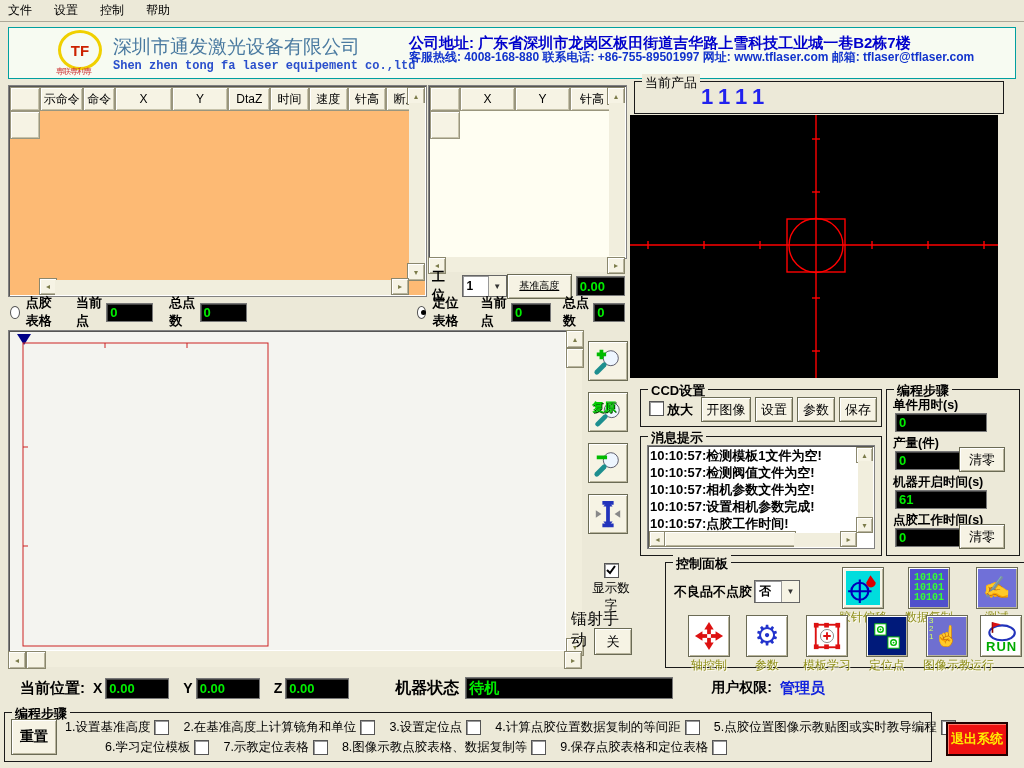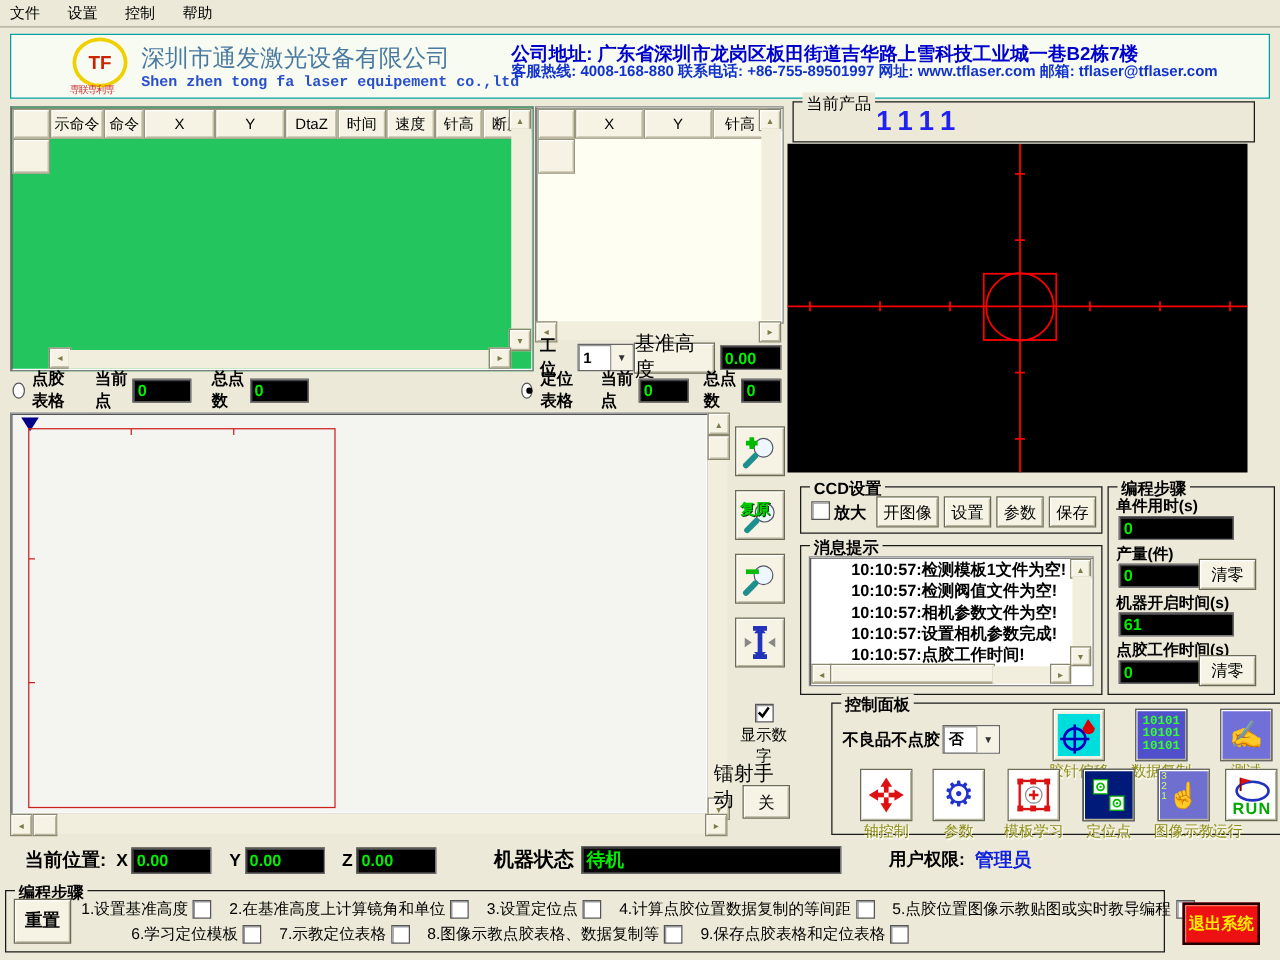--- a/index.html
+++ b/index.html
@@ -59,21 +59,21 @@
       <b style="color:#cc2200;font-size:15px;">TF</b>
     </span>
     <span class="abs" style="left:0;top:36px;color:#cc3333;font-size:8px;letter-spacing:-1px;">専联専利専</span>
   </div>
   <div class="abs" style="left:104px;top:6px;font-size:19px;color:#4a7aa0;">深圳市通发激光设备有限公司</div>
   <div class="abs" style="left:104px;top:31px;font-size:12px;font-weight:bold;color:#2a4fcc;font-family:'Liberation Mono',monospace;">Shen zhen tong fa laser equipement co.,ltd</div>
   <div class="abs" style="left:400px;top:6px;font-size:15px;font-weight:bold;color:#0000cc;">公司地址: 广东省深圳市龙岗区板田街道吉华路上雪科技工业城一巷B2栋7楼</div>
   <div class="abs" style="left:400px;top:21px;font-size:12px;font-weight:bold;color:#1133cc;white-space:nowrap;">客服热线: 4008-168-880   联系电话: +86-755-89501997   网址: www.tflaser.com   邮箱: tflaser@tflaser.com</div>
 </div>
 
-<div class="abs sunk" style="left:8px;top:85px;width:417px;height:210px;background:#22c55e;">
+<div class="abs sunk" style="left:8px;top:85px;width:417px;height:210px;background:#fdba74;">
   <div class="abs" style="left:1px;top:1px;right:1px;height:24px;display:flex;">
     <span class="hcell" style="width:28px;"></span>
     <span class="hcell" style="width:42px;">示命令</span>
     <span class="hcell" style="width:30px;">命令</span>
     <span class="hcell" style="width:55px;">X</span>
     <span class="hcell" style="width:55px;">Y</span>
     <span class="hcell" style="width:40px;">DtaZ</span>
     <span class="hcell" style="width:37px;">时间</span>
     <span class="hcell" style="width:37px;">速度</span>
     <span class="hcell" style="width:37px;">针高</span>
@@ -104,21 +104,21 @@
   <div class="sctrack" style="flex:1;height:15px;"></div>
   <div class="sbtn" style="width:16px;height:15px;">▸</div>
 </div>
 
 <div class="abs" style="left:432px;top:274px;width:193px;height:24px;display:flex;align-items:center;">
   <b style="font-size:13px;">工位</b>
   <span class="combo" style="width:44px;height:20px;margin-left:4px;">
     <span class="val">1</span>
     <span class="drop">▼</span>
   </span>
-  <span class="btn" style="width:64px;height:23px;font-size:16px;">基准高度</span>
+  <span class="btn" style="width:64px;height:23px;font-size:10px;text-decoration:underline;">基准高度</span>
   <span class="blackfield" style="width:42px;height:18px;margin-left:4px;">0.00</span>
 </div>
 
 <div class="grp" style="left:634px;top:81px;width:368px;height:31px;">
   <span class="glabel" style="font-weight:normal;">当前产品</span>
   <span class="abs" style="left:66px;top:2px;color:#2222ee;font-size:22px;font-weight:bold;letter-spacing:6px;">1111</span>
 </div>
 
 <svg class="abs" viewBox="0 0 368 263" style="left:630px;top:115px;width:368px;height:263px;background:#000;">
   <g stroke="#ff0000" stroke-width="1.4" fill="none">
@@ -226,21 +226,21 @@
   <b class="abs" style="left:26px;top:11px;font-size:13px;">放大</b>
   <span class="btn abs" style="left:60px;top:7px;width:48px;height:23px;font-size:13px;">开图像</span>
   <span class="btn abs" style="left:114px;top:7px;width:36px;height:23px;font-size:13px;">设置</span>
   <span class="btn abs" style="left:156px;top:7px;width:36px;height:23px;font-size:13px;">参数</span>
   <span class="btn abs" style="left:198px;top:7px;width:36px;height:23px;font-size:13px;">保存</span>
 </div>
 
 <div class="grp" style="left:640px;top:436px;width:240px;height:118px;">
   <span class="glabel">消息提示</span>
   <div class="abs sunk" style="left:6px;top:8px;width:226px;height:102px;background:#fff;">
-    <div style="padding:1px 2px;overflow:hidden;width:192px;margin-left:31px;">
+    <div style="padding:1px 2px;overflow:hidden;width:192px;">
       <div class="msg">10:10:57:检测模板1文件为空!</div>
       <div class="msg">10:10:57:检测阀值文件为空!</div>
       <div class="msg">10:10:57:相机参数文件为空!</div>
       <div class="msg">10:10:57:设置相机参数完成!</div>
       <div class="msg">10:10:57:点胶工作时间!</div>
     </div>
     <div class="abs sbtn" style="right:1px;top:1px;width:15px;height:14px;">▴</div>
     <div class="abs sctrack" style="right:1px;top:15px;width:15px;height:56px;"></div>
     <div class="abs sbtn" style="right:1px;top:71px;width:15px;height:14px;">▾</div>
     <div class="abs sbtn" style="left:1px;bottom:1px;width:15px;height:14px;">◂</div>

